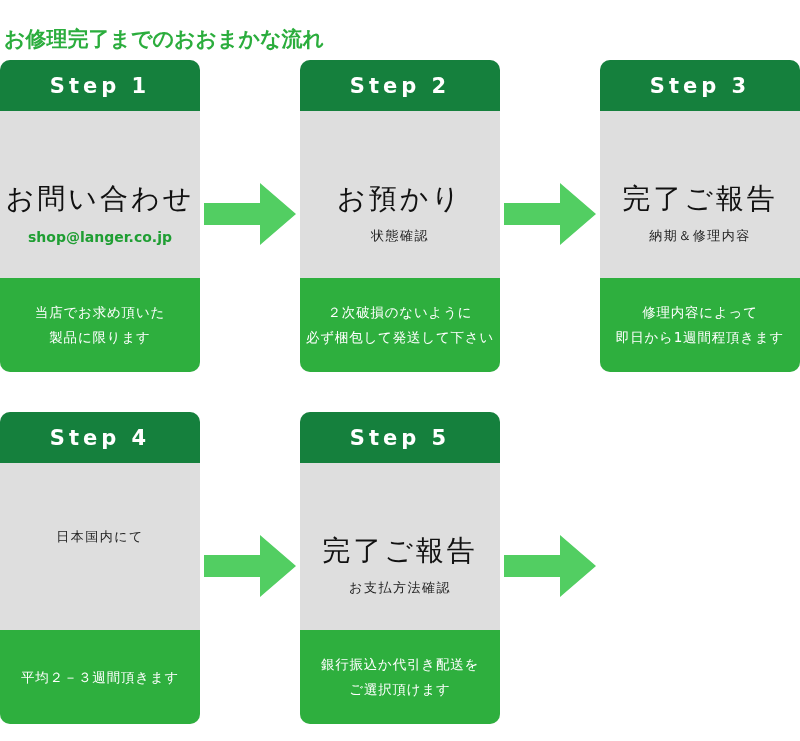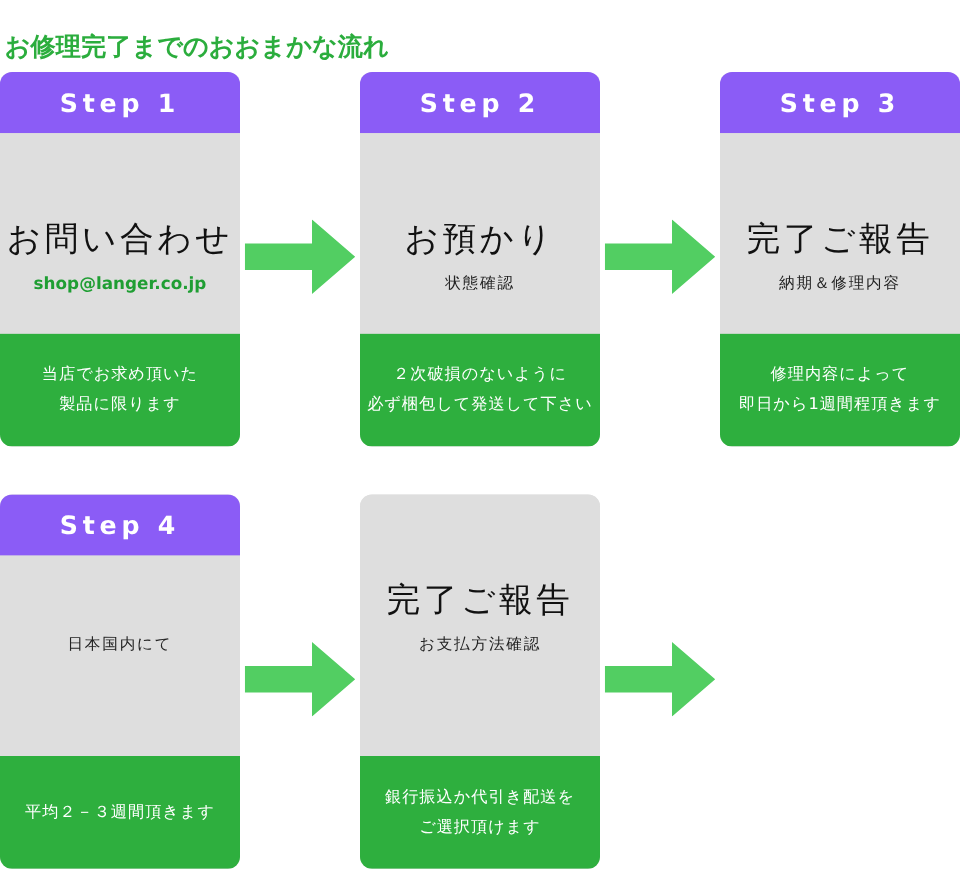--- a/index.html
+++ b/index.html
@@ -49,21 +49,21 @@
     background: #DEDEDE;
     display: flex;
     flex-direction: column;
   }
   .card.col0 { left: 0px; }
   .card.col1 { left: 300px; }
   .card.col2 { left: 600px; }
 
   .card-header {
     height: 51px;
-    background: #8b5cf6;
+    background: #15803d;
     color: #ffffff;
     font-size: 21px;
     font-weight: bold;
     letter-spacing: 4px;
     display: flex;
     align-items: center;
     justify-content: center;
     flex: 0 0 auto;
   }
 
@@ -205,20 +205,21 @@
       </div>
     </div>
 
     <div class="arrow a0">
       <svg viewBox="0 0 92 62" xmlns="http://www.w3.org/2000/svg" aria-hidden="true">
         <polygon points="0,20 56,20 56,0 92,31 56,62 56,42 0,42" fill="#52CE62"></polygon>
       </svg>
     </div>
 
     <div class="card col1">
+      <div class="card-header">Step 5</div>
       <div class="card-body">
         <div class="body-title">完了ご報告</div>
         <div class="body-sub">お支払方法確認</div>
       </div>
       <div class="card-footer">
         <span class="footer-line">銀行振込か代引き配送を</span>
         <span class="footer-line">ご選択頂けます</span>
       </div>
     </div>
 

